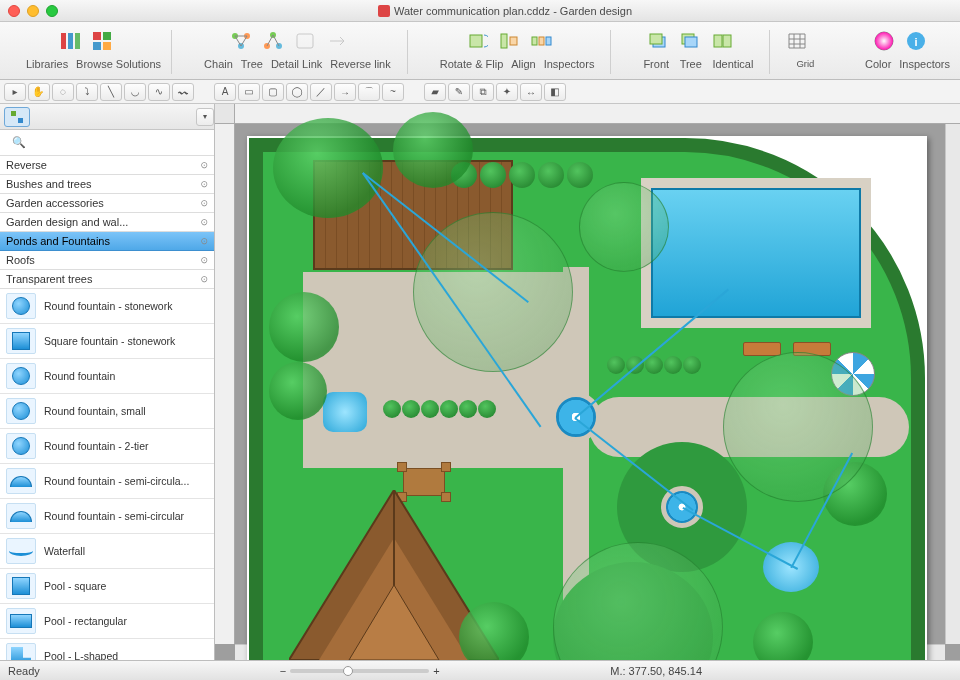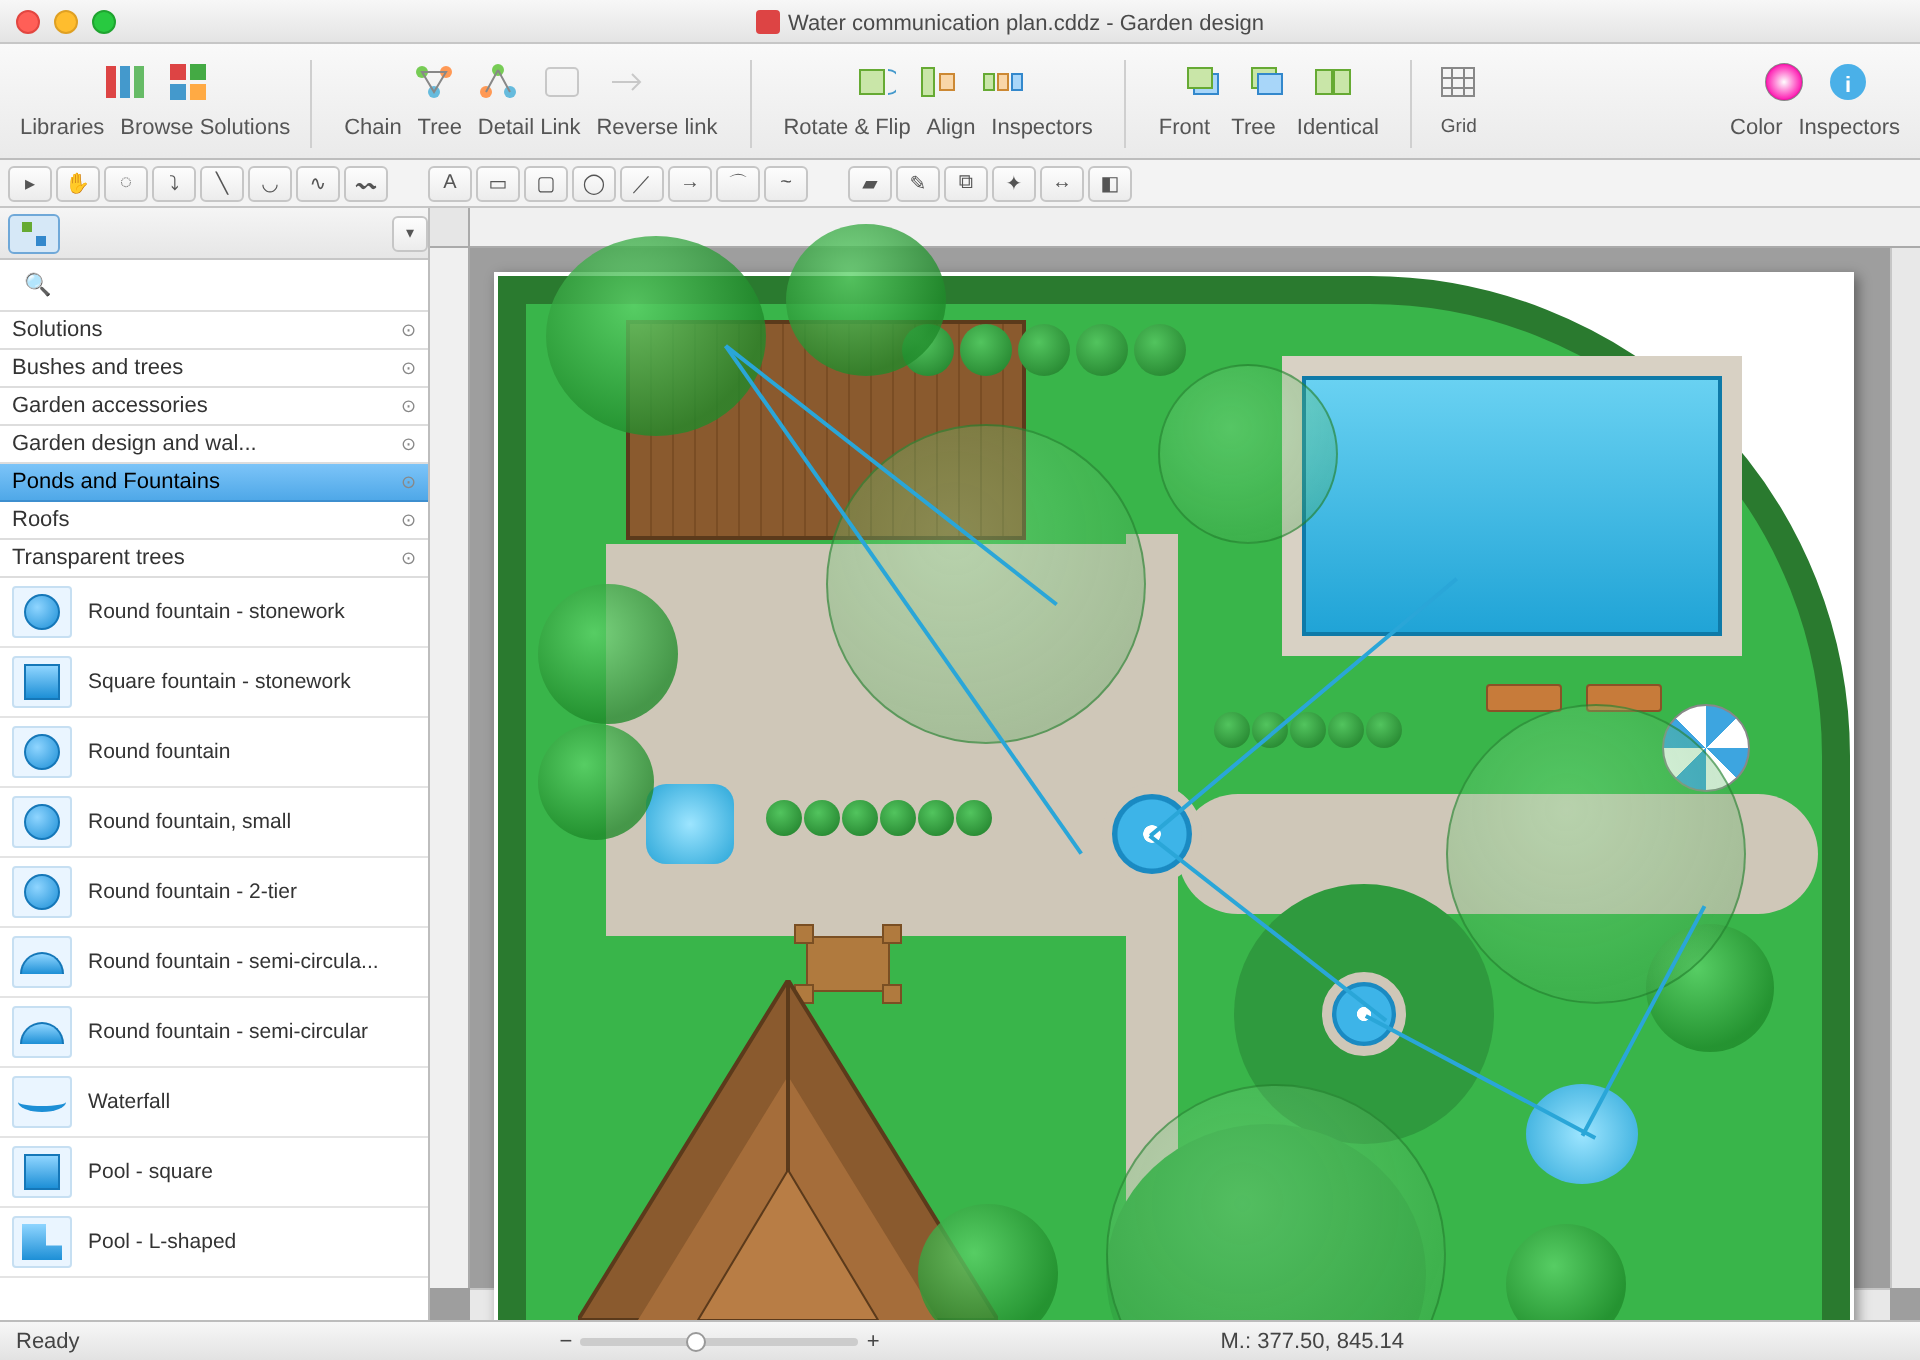--- a/index.html
+++ b/index.html
@@ -9,21 +9,21 @@
 .dot { width:12px; height:12px; border-radius:50%; }
 .dot.red { background:#ff5f57; border:1px solid #e24640; }
 .dot.yel { background:#ffbd2e; border:1px solid #dfa023; }
 .dot.grn { background:#28c940; border:1px solid #1fa430; }
 .title { flex:1; text-align:center; color:#4a4a4a; font-size:12px; }
 .title .doc-icon { display:inline-block; width:12px; height:12px; background:#d44; border-radius:2px; vertical-align:-2px; margin-right:4px; }
 .toolbar { height:58px; background:linear-gradient(#f9f9f9,#eaeaea); border-bottom:1px solid #bdbdbd; display:flex; align-items:flex-start; padding:4px 6px 0; gap:2px; }
 .tgroup { display:flex; flex-direction:column; align-items:center; padding:0 4px; }
 .tgroup .icons { display:flex; gap:6px; height:30px; align-items:center; }
 .ticon { width:26px; height:26px; display:flex; align-items:center; justify-content:center; }
-.tlabel { font-size:9.5px; color:#555; margin-top:2px; white-space:nowrap; }
+.tlabel { font-size:9.5px; color:#555; margin-top:2px; white-space:nowrap;margin-left:16px; }
 .sep { width:1px; height:44px; background:#cfcfcf; margin:4px 4px 0; }
 .spacer { flex:1; }
 .minibar { height:24px; background:#f3f3f3; border-bottom:1px solid #c6c6c6; display:flex; align-items:center; padding:0 4px; gap:2px; }
 .minibtn { width:22px; height:18px; border:1px solid #c6c6c6; background:linear-gradient(#fdfdfd,#ececec); border-radius:3px; display:inline-flex; align-items:center; justify-content:center; font-size:10px; color:#555; }
 .content { display:flex; height:calc(100% - 22px - 58px - 24px - 20px); }
 .sidebar { width:215px; background:#fff; border-right:1px solid #bdbdbd; display:flex; flex-direction:column; overflow:hidden; }
 .sbtabs { height:26px; background:linear-gradient(#f5f5f5,#e6e6e6); border-bottom:1px solid #c6c6c6; display:flex; align-items:center; padding-left:4px; gap:2px; }
 .sbtab { width:26px; height:20px; border:1px solid #bbb; background:#fff; border-radius:3px; display:flex; align-items:center; justify-content:center; }
 .sbtab.active { background:#d6e8f7; border-color:#6fa8d8; }
 .srch { height:26px; display:flex; align-items:center; border-bottom:1px solid #ddd; padding:0 6px; }
@@ -267,21 +267,21 @@
           </svg>
         </div>
       <div style="flex:1"></div>
       <div class="minibtn" style="width:18px;font-size:8px">▾</div>
     </div>
     <div class="srch" style="position:relative">
       <span class="mag">🔍</span>
     </div>
     <div id="sections">
         <div class="sect">
-          <span>Solutions</span>
+          <span>Reverse</span>
           <span class="arrow">⊙</span>
         </div>
         <div class="sect">
           <span>Bushes and trees</span>
           <span class="arrow">⊙</span>
         </div>
         <div class="sect">
           <span>Garden accessories</span>
           <span class="arrow">⊙</span>
         </div>
@@ -349,20 +349,26 @@
           <div class="thumb">
             <div class="wave"></div>
           </div>
           <span class="ilbl">Waterfall</span>
         </div>
         <div class="item">
           <div class="thumb">
             <div class="sq"></div>
           </div>
           <span class="ilbl">Pool - square</span>
+        </div>
+        <div class="item">
+          <div class="thumb">
+            <div class="rect"></div>
+          </div>
+          <span class="ilbl">Pool - rectangular</span>
         </div>
         <div class="item">
           <div class="thumb">
             <div class="lsh"></div>
           </div>
           <span class="ilbl">Pool - L-shaped</span>
         </div>
       </div>
   </div>
 

